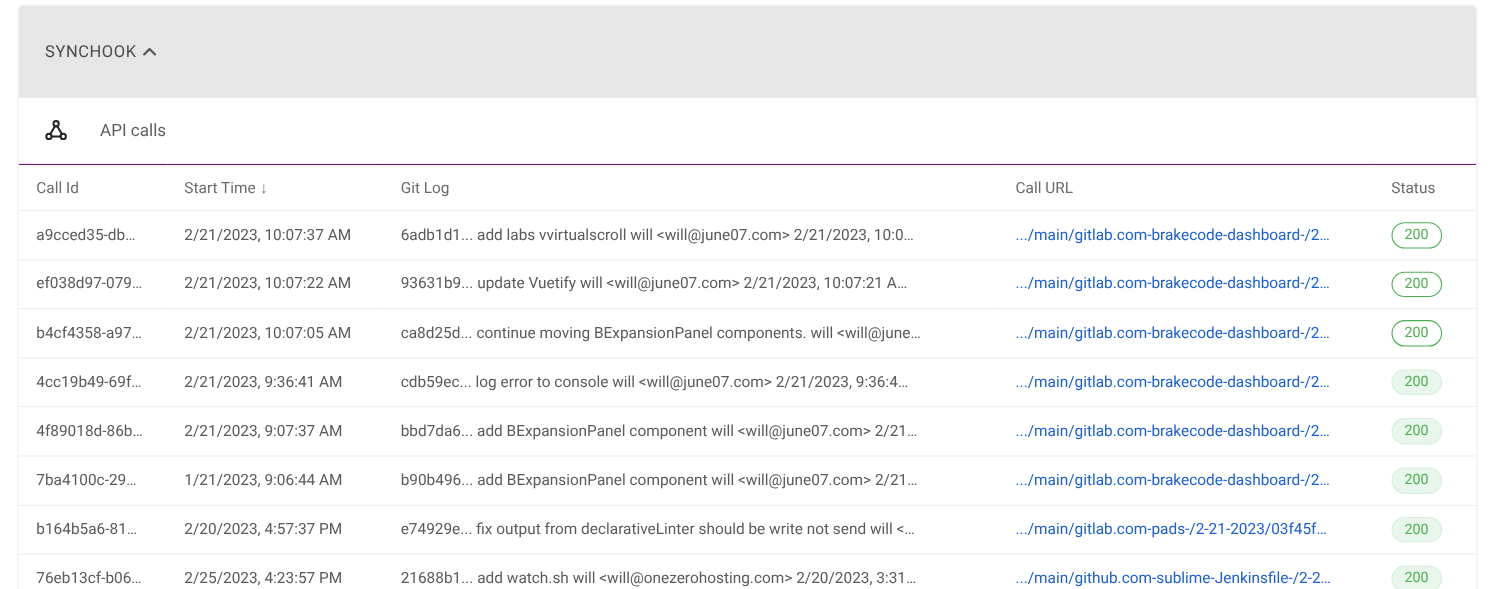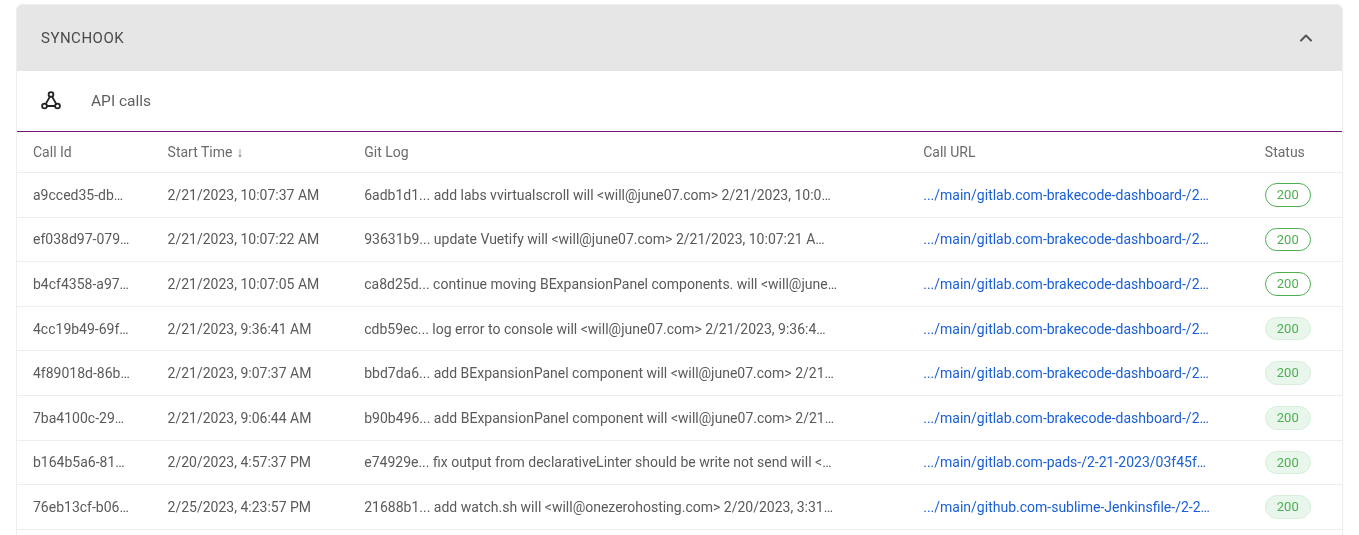--- a/index.html
+++ b/index.html
@@ -14,23 +14,22 @@
     margin: 4px 16px 16px 16px;
     border: 1px solid #eee;
     border-radius: 6px;
     overflow: hidden;
     box-shadow: 0 1px 2px rgba(0,0,0,0.04);
   }
   .panel-header {
     background: #e6e6e6;
     display: flex;
     align-items: center;
-    justify-content: space-between;
     padding: 0 24px;
-    height: 66px;
+    height: 84px;
     cursor: pointer;
   }
   .panel-title {
     font-size: 15px;
     letter-spacing: 0.5px;
     color: #4a4a4a;
     font-weight: 400;
   }
   .chevron {
     width: 24px; height: 24px;
@@ -182,21 +181,21 @@
           </tr>
           <tr>
             <td>4f89018d-86b…</td>
             <td>2/21/2023, 9:07:37 AM</td>
             <td>bbd7da6...  add BExpansionPanel component  will &lt;will@june07.com&gt;  2/21…</td>
             <td class="repo"><a>.../main/gitlab.com-brakecode-dashboard-/2…</a></td>
             <td><span class="status-pill pill-green-fill">200</span></td>
           </tr>
           <tr>
             <td>7ba4100c-29…</td>
-            <td>2/21/2023, 9:06:44 AM</td>
+            <td>1/21/2023, 9:06:44 AM</td>
             <td>b90b496...  add BExpansionPanel component  will &lt;will@june07.com&gt;  2/21…</td>
             <td class="repo"><a>.../main/gitlab.com-brakecode-dashboard-/2…</a></td>
             <td><span class="status-pill pill-green-fill">200</span></td>
           </tr>
           <tr>
             <td>b164b5a6-81…</td>
             <td>2/20/2023, 4:57:37 PM</td>
             <td>e74929e...  fix output from declarativeLinter should be write not send  will &lt;…</td>
             <td class="repo"><a>.../main/gitlab.com-pads-/2-21-2023/03f45f…</a></td>
             <td><span class="status-pill pill-green-fill">200</span></td>

